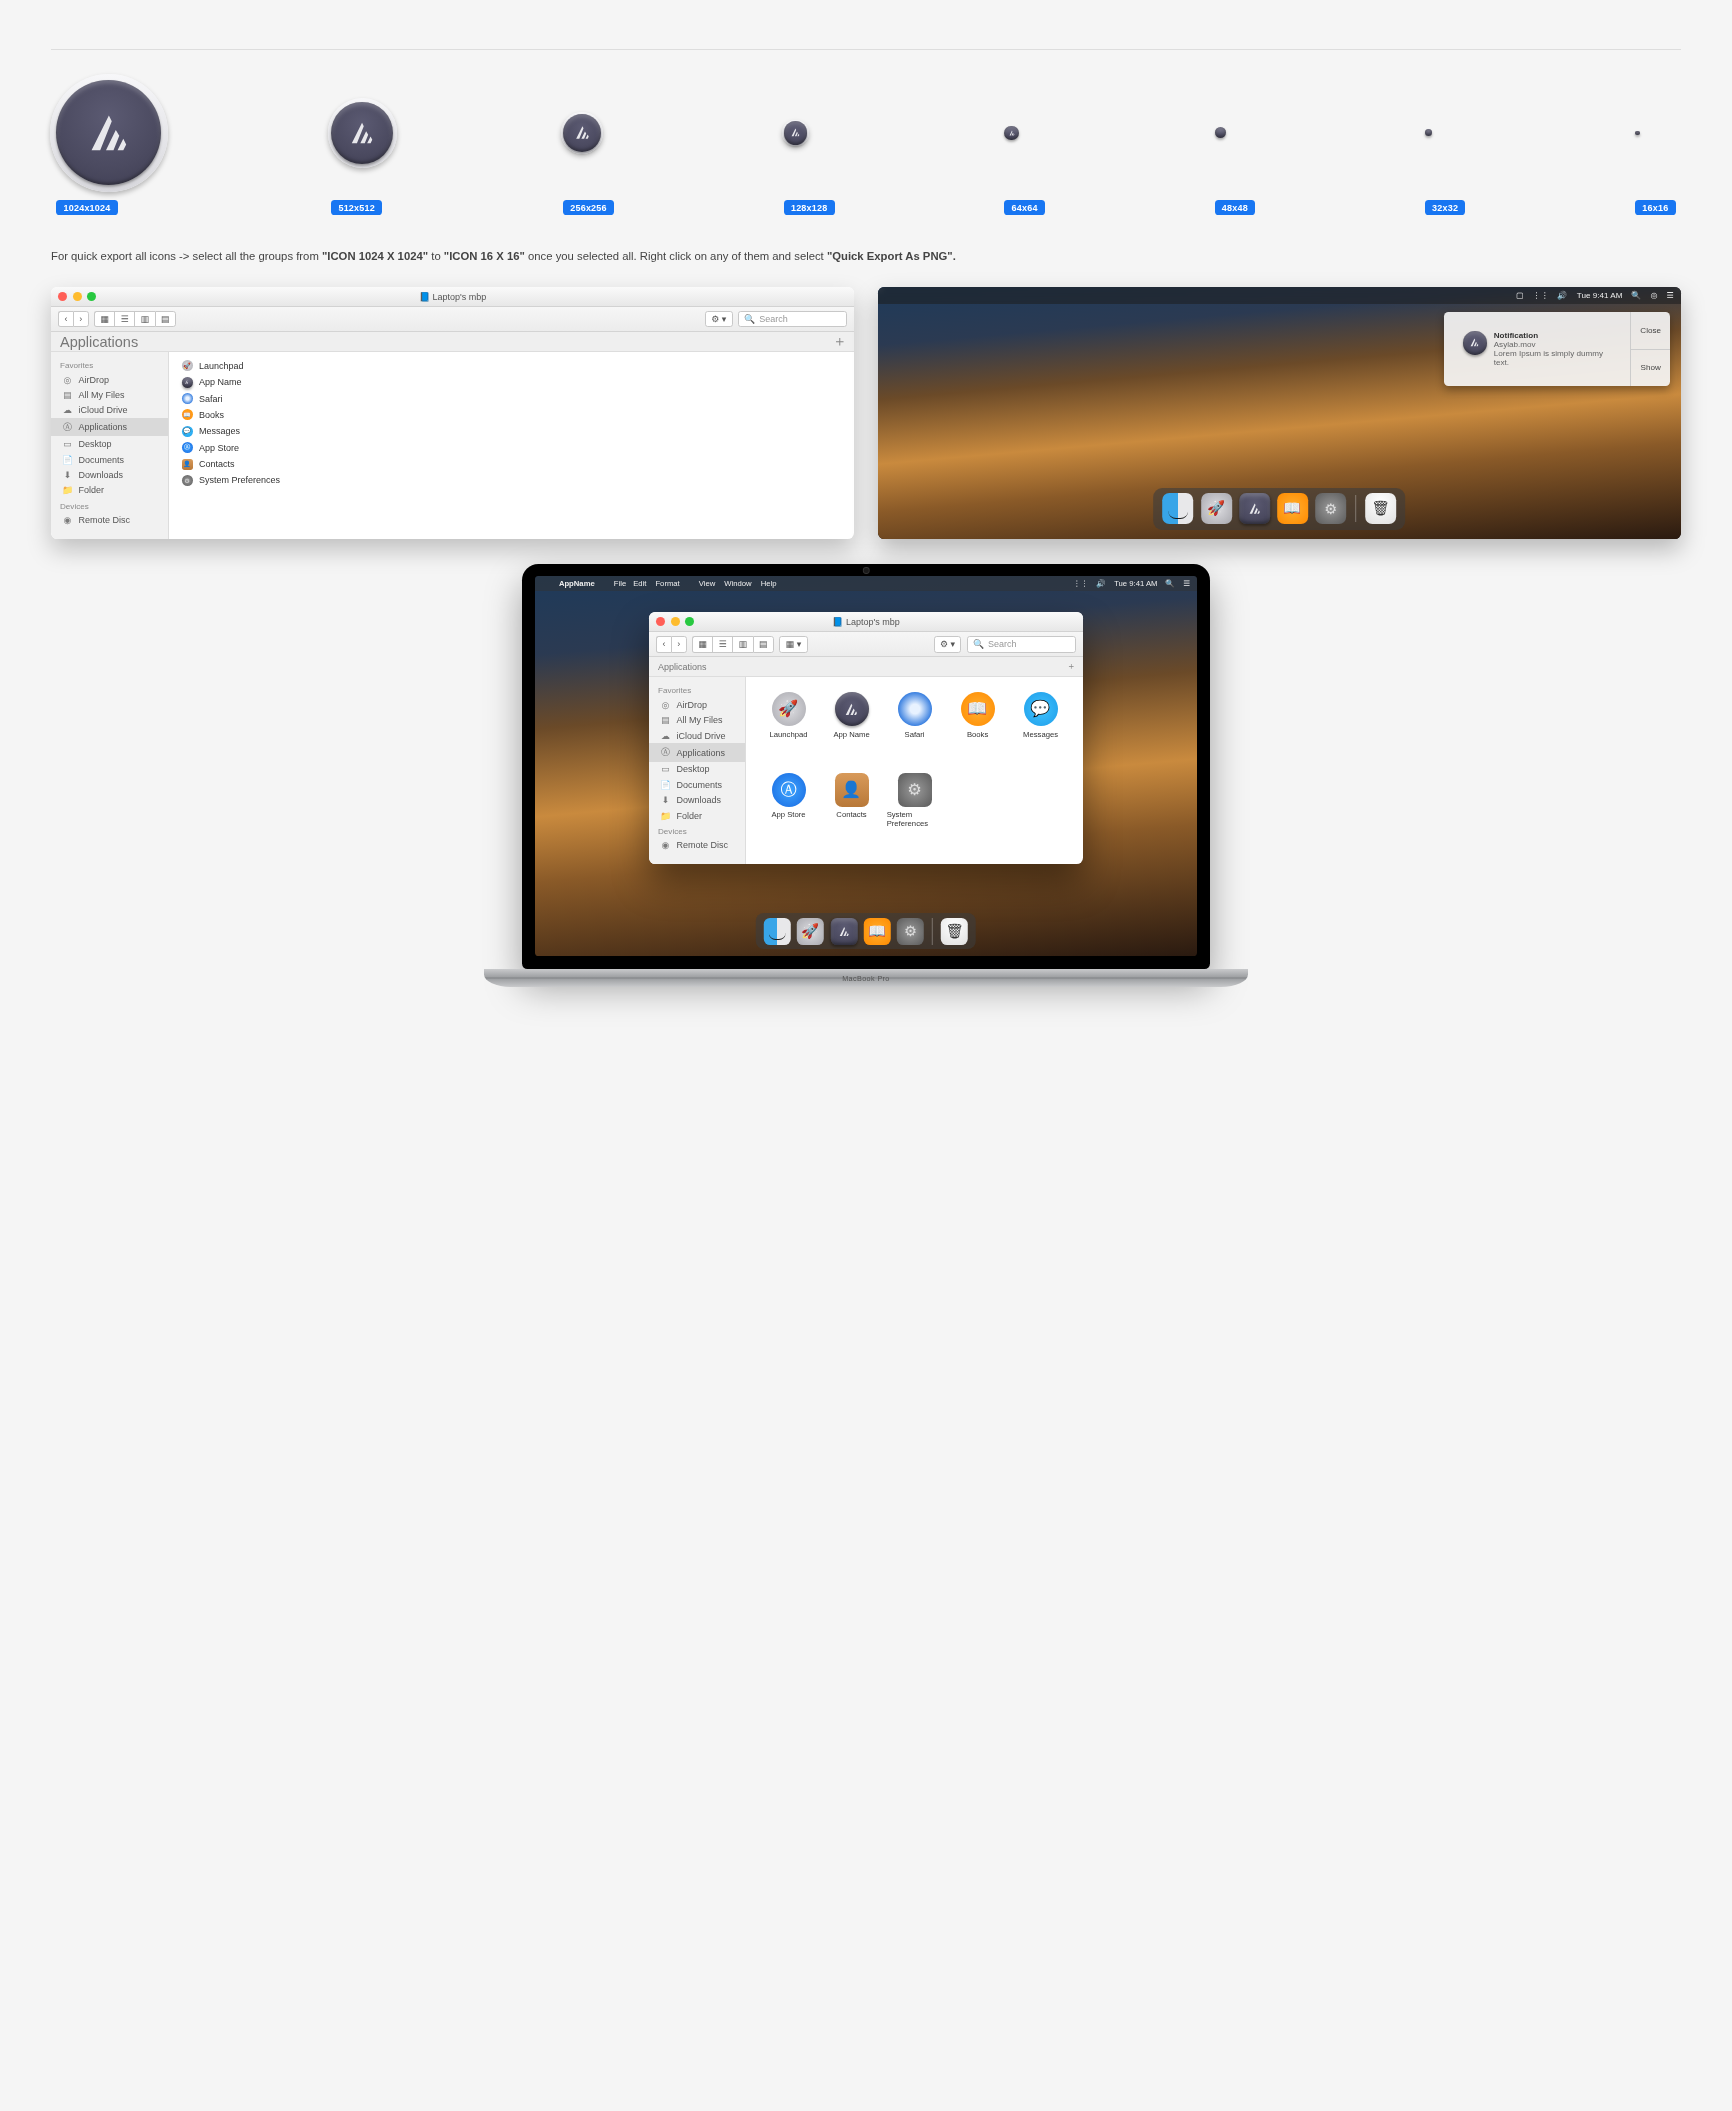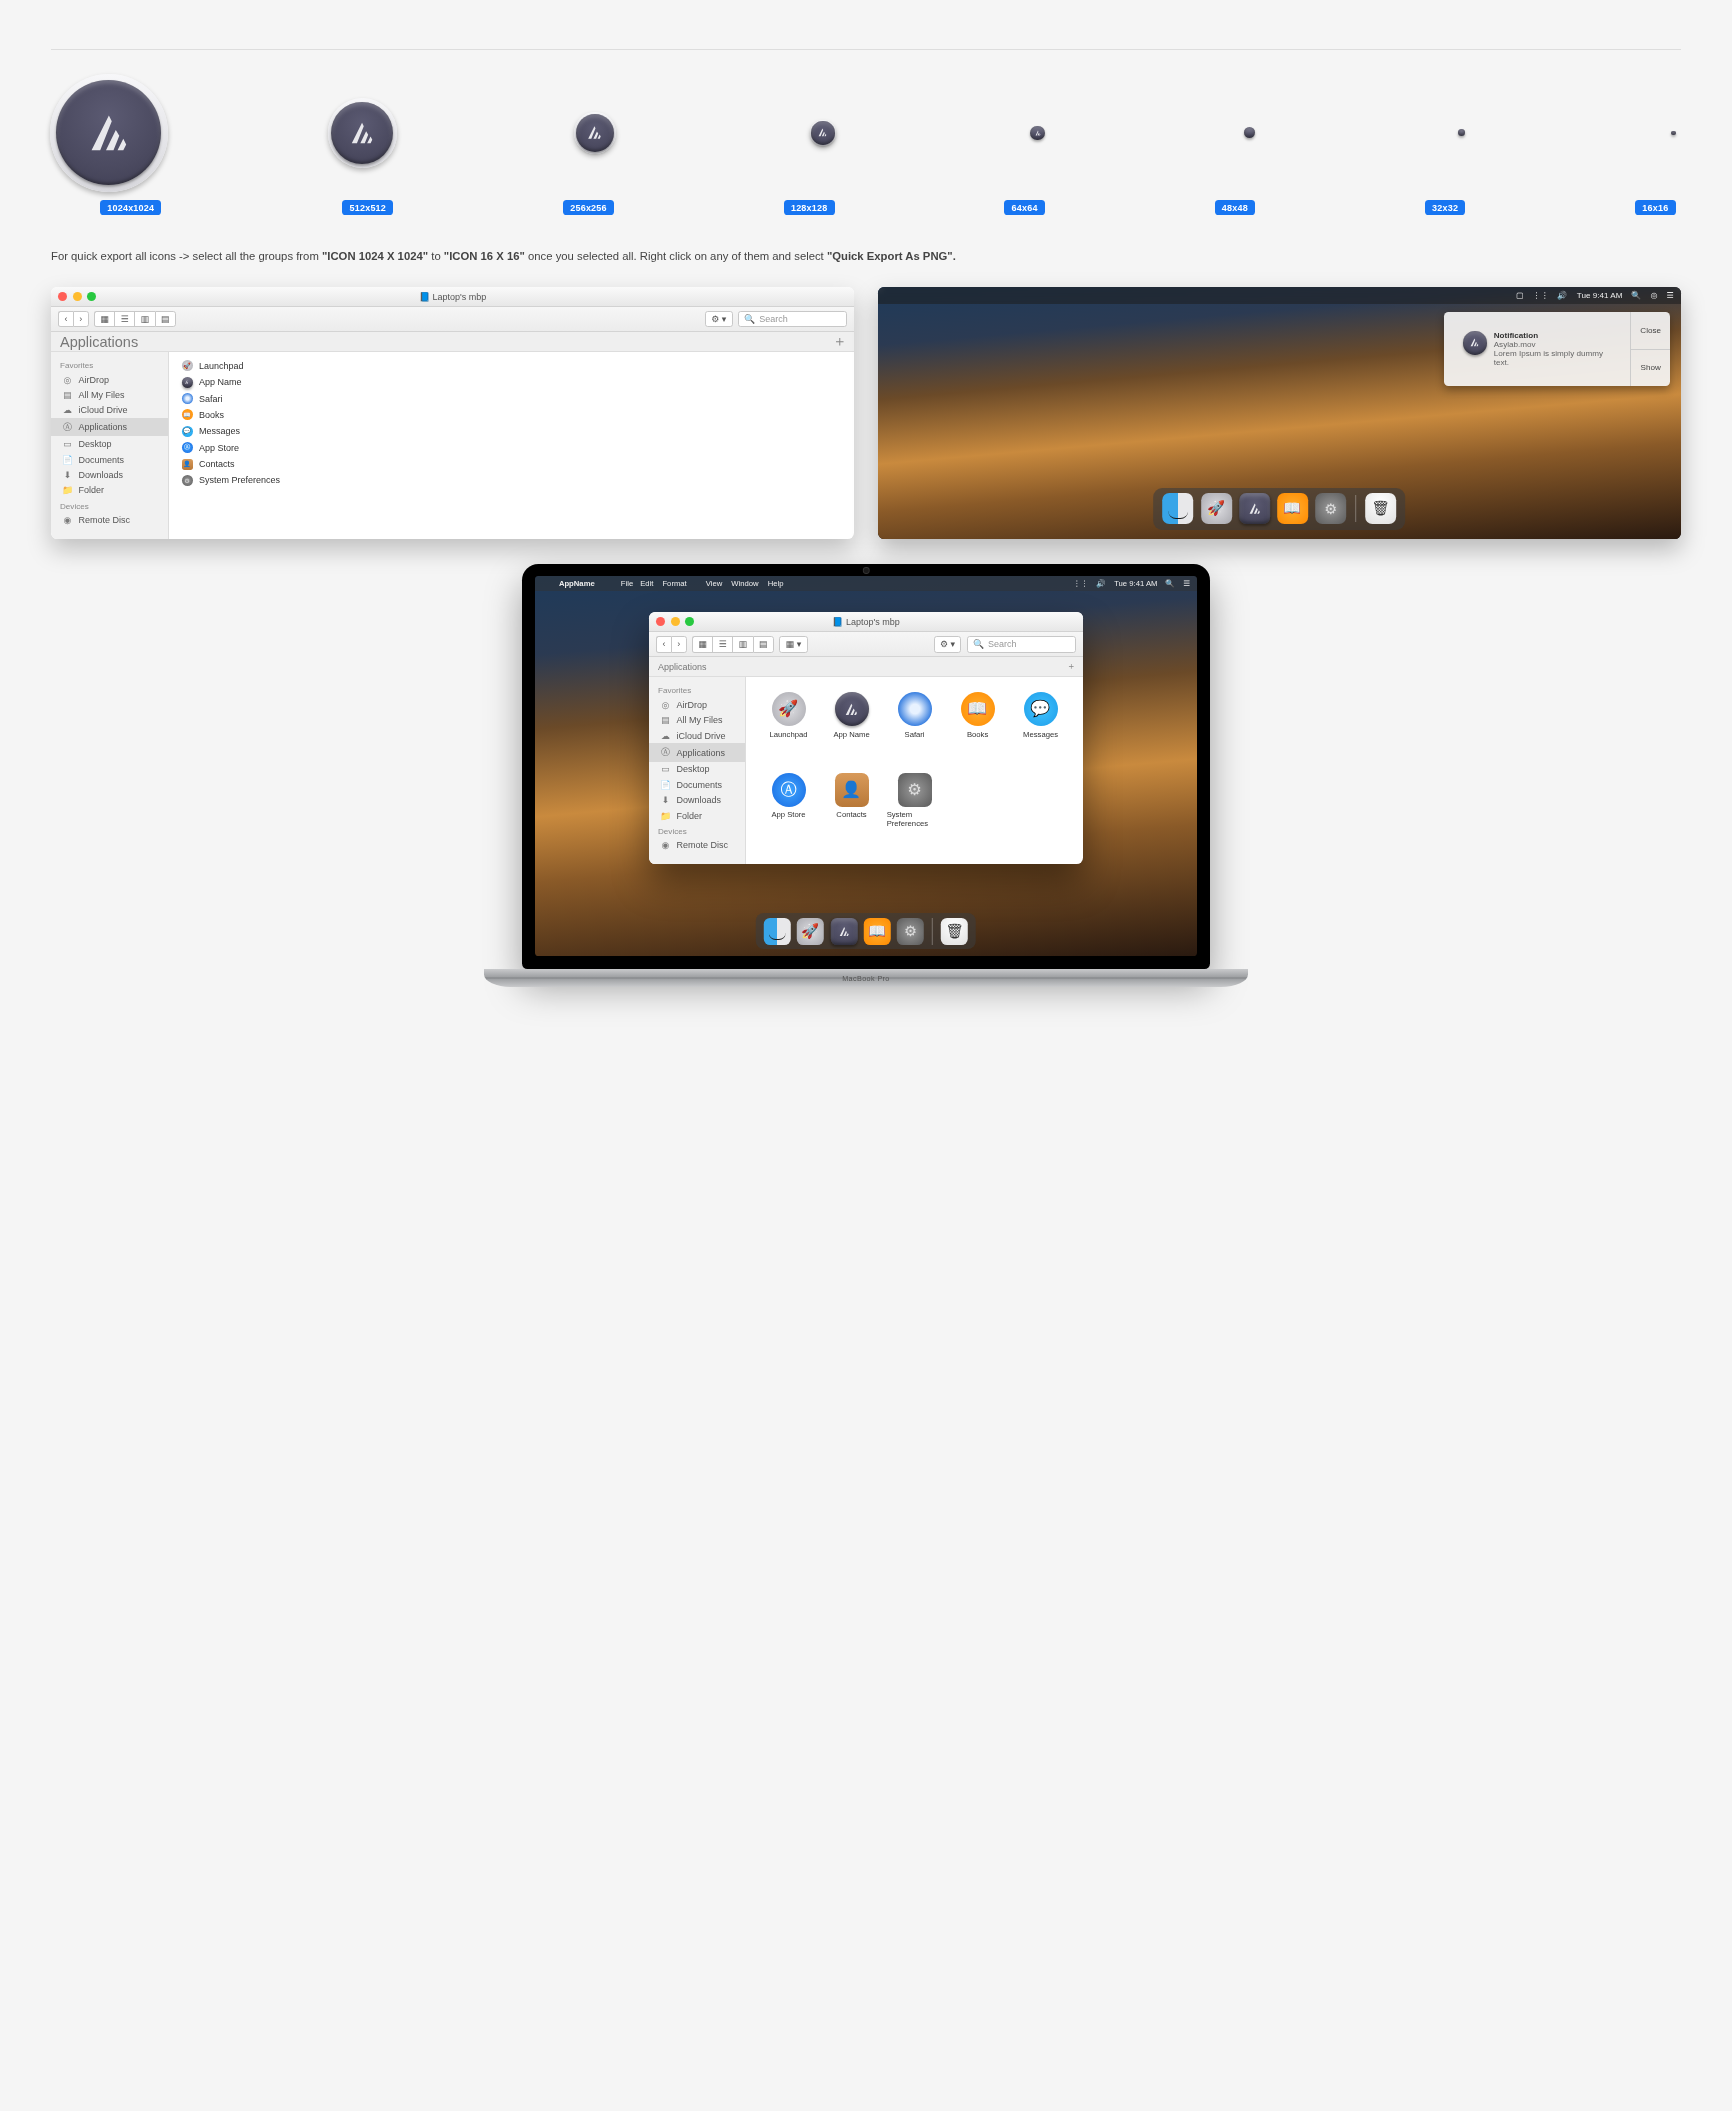--- a/index.html
+++ b/index.html
@@ -3,21 +3,21 @@
 <meta charset="utf-8">
 <style>
 *{box-sizing:border-box;margin:0;padding:0;font-family:-apple-system,BlinkMacSystemFont,"Helvetica Neue",Arial,sans-serif}
 body{background:#f5f5f5;color:#333;padding:38px 51px 54px}
 .header{margin-bottom:11px}
 .apple-logo{font-size:18px;line-height:1;margin-bottom:5.4px}
 .title{font-size:18px;font-weight:700;margin-bottom:1.8px;letter-spacing:-0.2px}
 .byline{font-size:11px;color:#777}
 .rule{height:0.9px;background:#ddd;margin:11px 0 25px}
 .sizes-row{display:flex;align-items:flex-end;justify-content:space-between;gap:16.3px;padding:0 5.4px}
-.size-col{display:flex;flex-direction:column;align-items:flex-end;gap:9px}
+.size-col{display:flex;flex-direction:column;align-items:flex-start;gap:9px}
 .icon-slot{height:116px;display:flex;align-items:center;justify-content:center}
 .icon-round{border-radius:50%;background:radial-gradient(circle at 50% 35%,#5b5a72 0%,#4b4a60 60%,#3d3c50 100%);box-shadow:inset 0 -1.8px 3.6px rgba(0,0,0,.4),inset 0 2.7px 5.4px rgba(255,255,255,.25),0 1.8px 2.7px rgba(0,0,0,.35);display:flex;align-items:center;justify-content:center;position:relative}
 .icon-ring::before{content:"";position:absolute;inset:-6%;border-radius:50%;background:linear-gradient(180deg,#f7f7f9,#d7d7dc);z-index:-1;box-shadow:0 2.7px 5.4px rgba(0,0,0,.25)}
 .asylab-mark{width:55%;height:55%}
 .size-tag{background:#1876f2;color:#fff;font-size:9px;font-weight:600;border-radius:3.6px;padding:2.7px 7.2px;letter-spacing:0.2px}
 .instruction{font-size:11.3px;color:#444;margin:33px 0 22px;line-height:1.5}
 .instruction b{font-weight:700}
 .mockups-row{display:flex;gap:23.5px;margin-bottom:25px}
 .window{border-radius:6.3px;overflow:hidden;box-shadow:0 11px 25px rgba(0,0,0,.22);background:#fff;flex:1}
 .titlebar{height:20px;background:linear-gradient(#fafafa,#e7e7e7);display:flex;align-items:center;padding:0 7.2px;font-size:9px;color:#555;justify-content:center;position:relative;border-bottom:0.9px solid #d2d2d2}
@@ -328,21 +328,21 @@
 <div class="laptop-wrap">
   <div class="laptop">
     <div class="camera"></div>
     <div class="laptop-screen">
       <div class="laptop-inner">
         <div class="dune"></div>
         <div class="menubar-light">
           <div class="ml">
             <span></span>
             <b>AppName</b>
-            <span id="menu-items"><span style="margin-left: 9px;">File</span><span style="margin-left: 7px;">Edit</span><span style="margin-left: 9px;">Format</span><span style="margin-left: 19px;">View</span><span style="margin-left: 9px;">Window</span><span style="margin-left: 9px;">Help</span></span>
+            <span id="menu-items"><span style="margin-left: 2px;">File</span><span style="margin-left: 7px;">Edit</span><span style="margin-left: 9px;">Format</span><span style="margin-left: 19px;">View</span><span style="margin-left: 9px;">Window</span><span style="margin-left: 9px;">Help</span></span>
           </div>
           <div class="mr">
             <span>⋮⋮</span>
             <span>🔊</span>
             <span>Tue 9:41 AM</span>
             <span>🔍</span>
             <span>☰</span>
           </div>
         </div>
 

